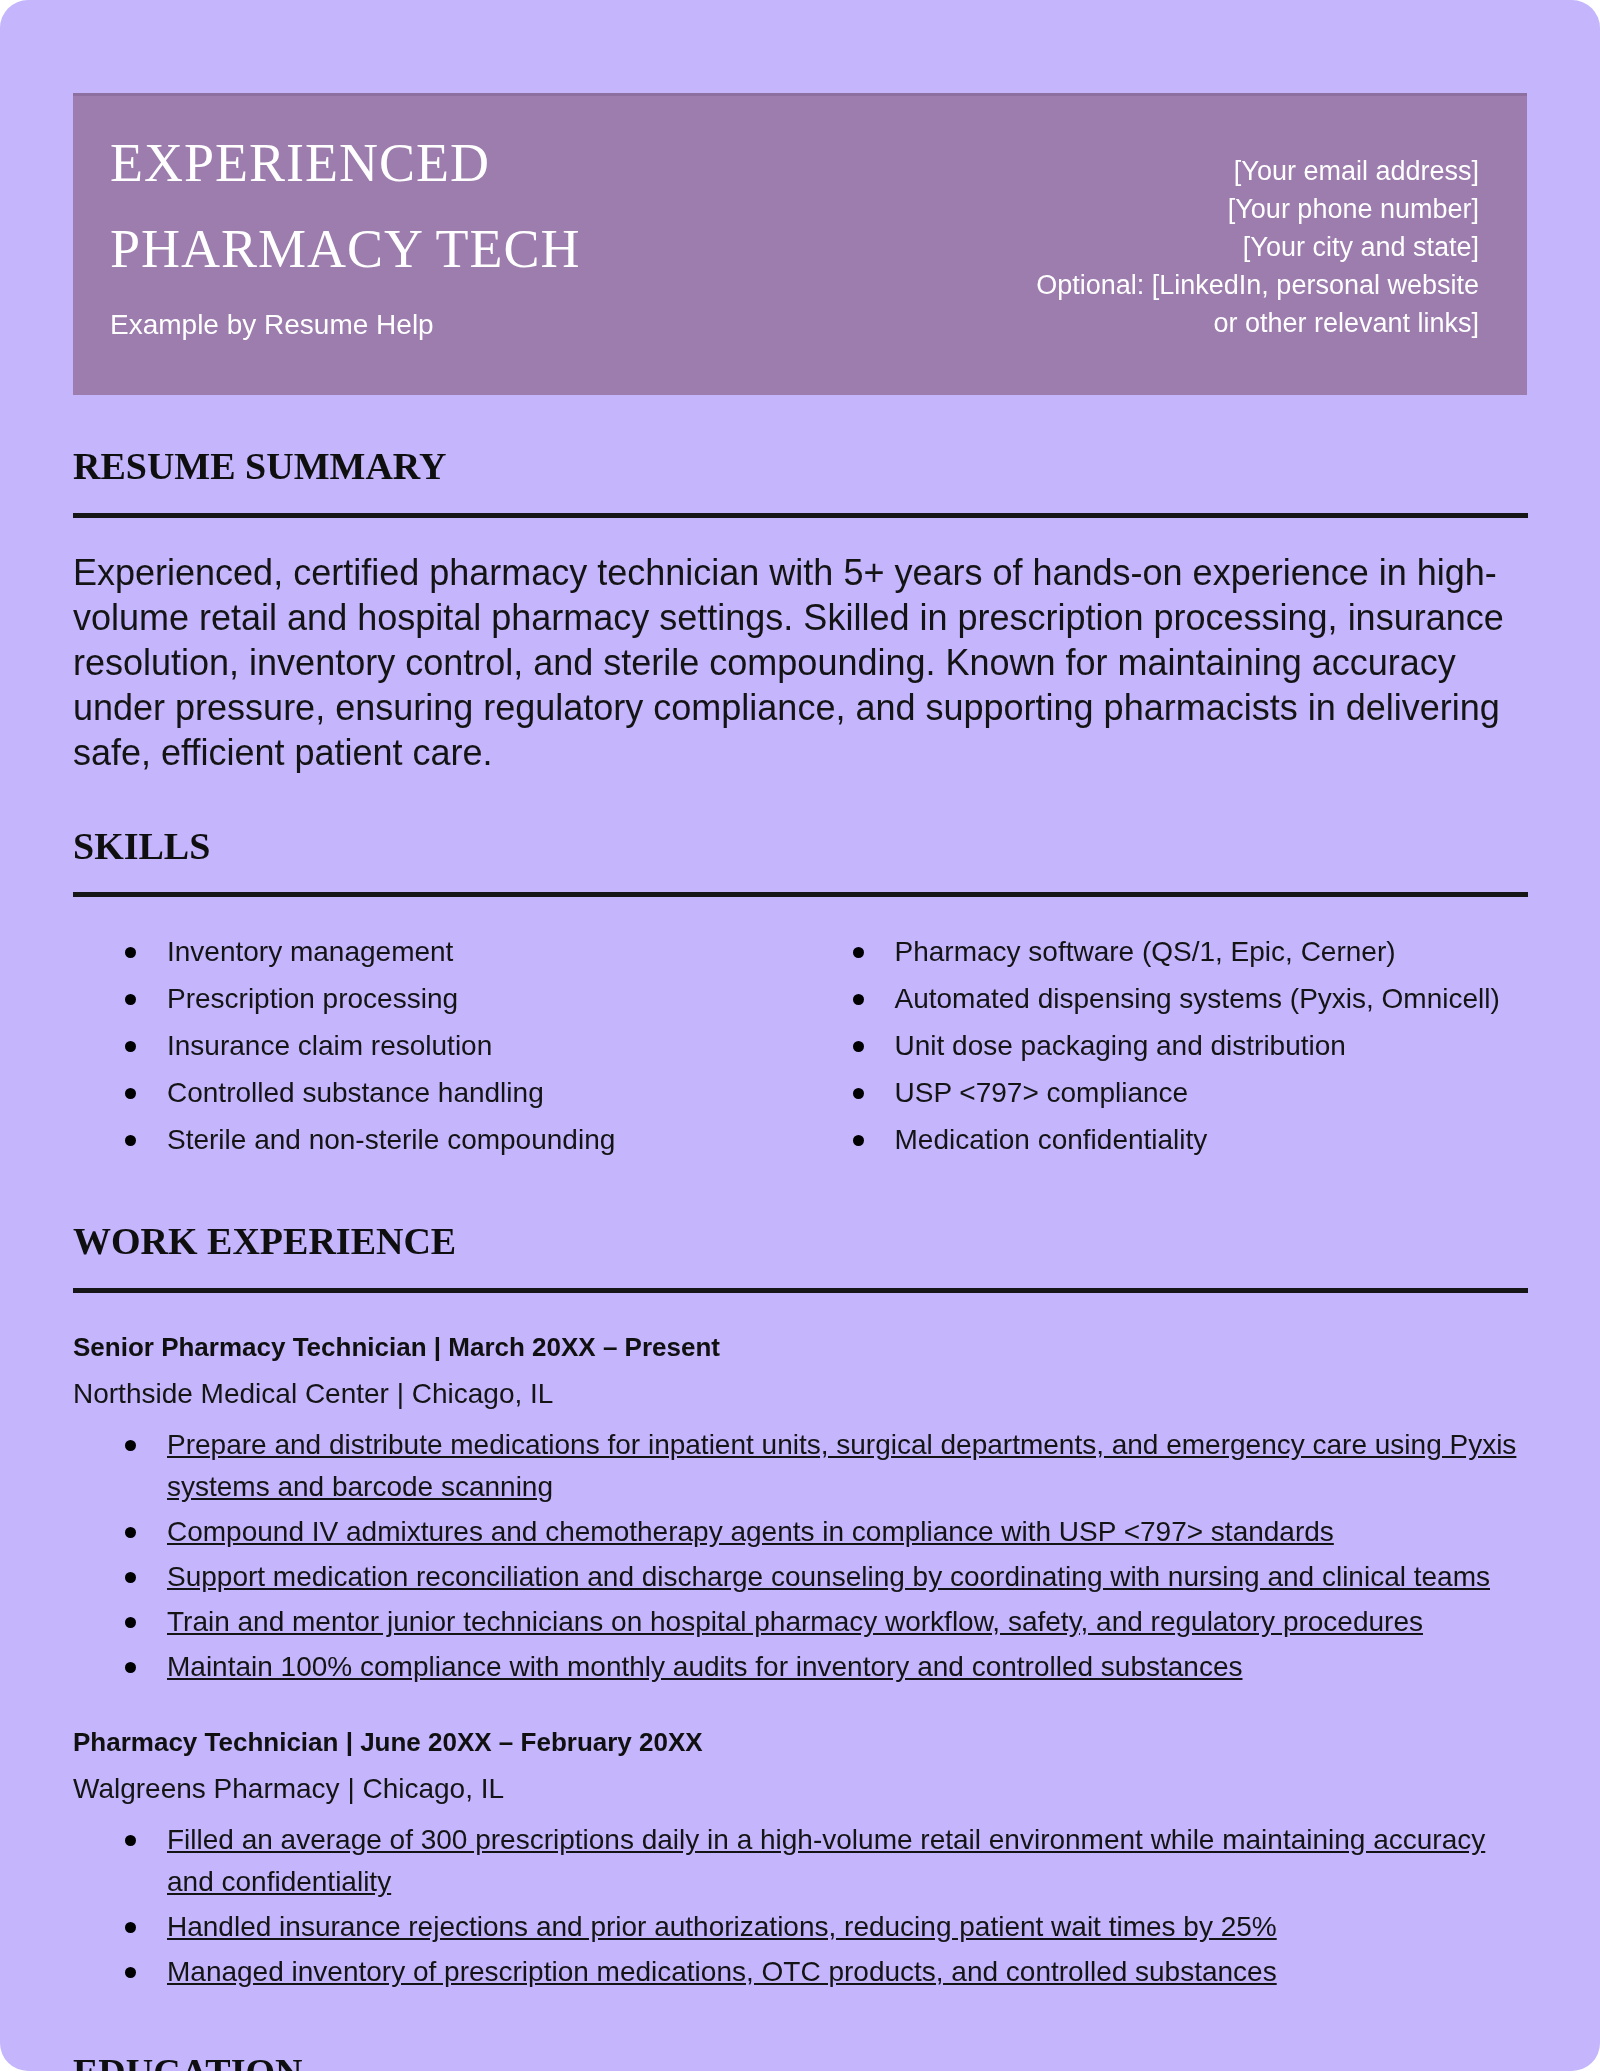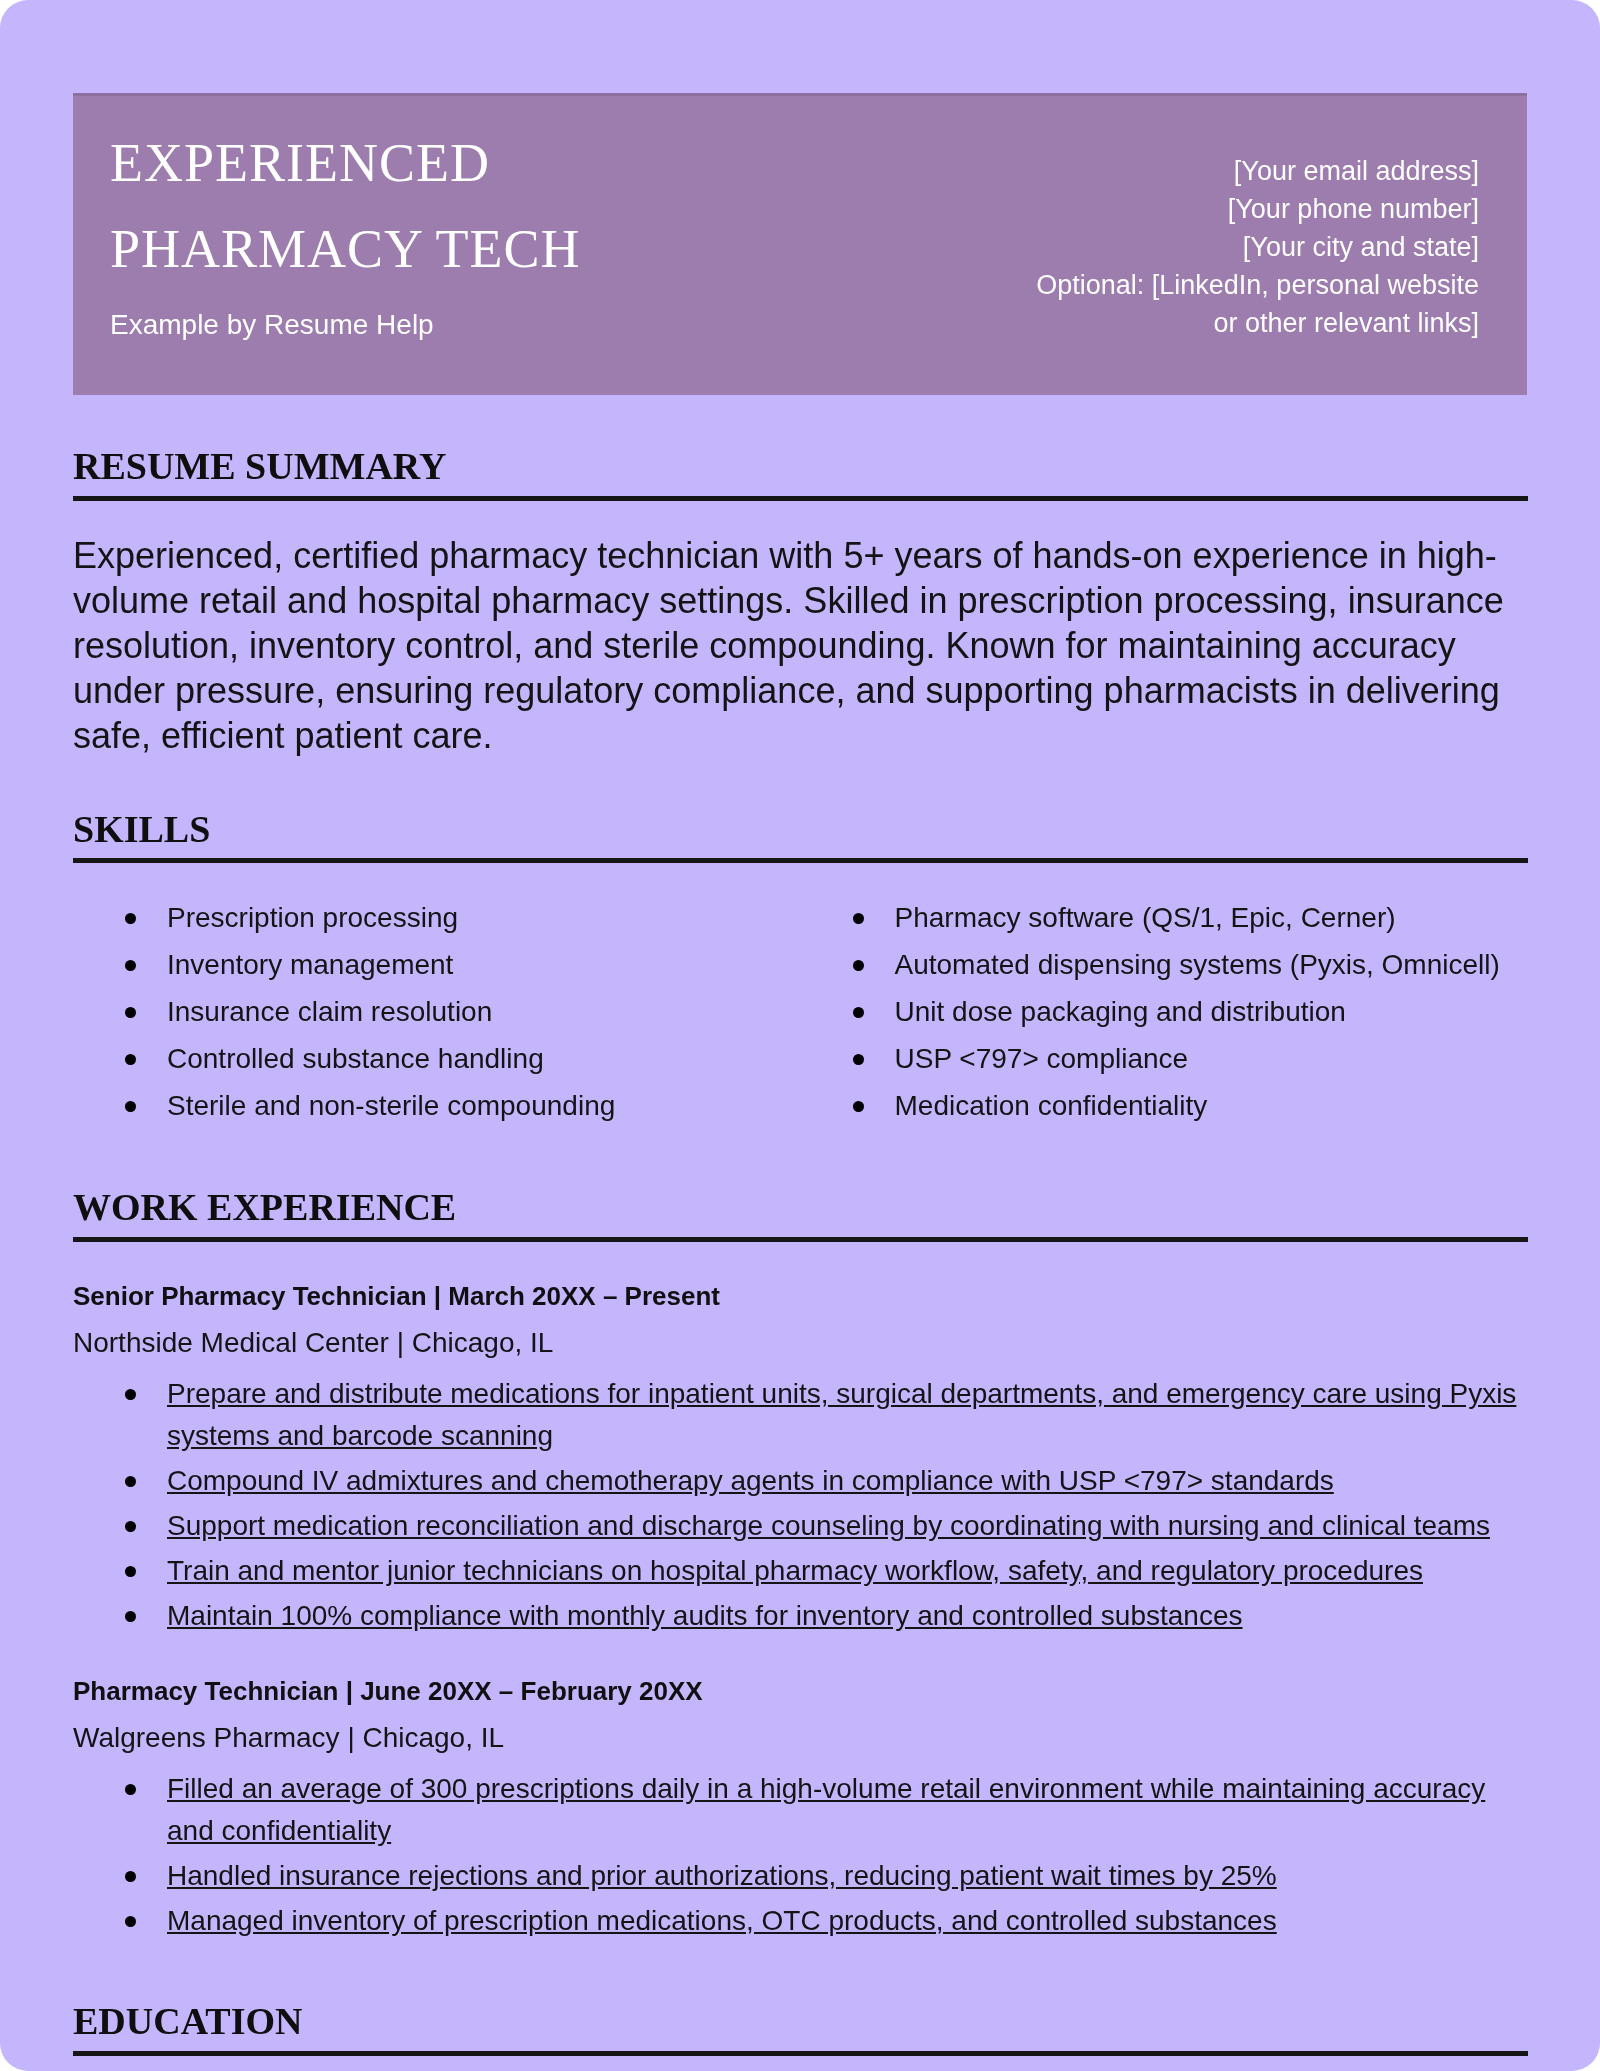--- a/index.html
+++ b/index.html
@@ -50,21 +50,21 @@
     white-space: nowrap;
   }
   
   main { padding: 0 72px 0 73px; }
   .sec-heading {
     font-family: "Liberation Serif", serif;
     font-weight: 700;
     font-size: 38px;
     line-height: 1.15;
     color: #0f0f0f;
-    padding-bottom: 7px;
+    padding-bottom: 24px;
     border-bottom: 5px solid #161616;
   }
   .section-summary { margin-top: 50px; }
   .body-text {
     margin-top: 32px;
     font-size: 36px;
     line-height: 45px;
     color: #141414;
   }
   .section-skills { margin-top: 50px; }
@@ -144,25 +144,25 @@
       <h2 class="sec-heading">RESUME SUMMARY</h2>
       <p class="body-text">Experienced, certified pharmacy technician with 5+ years of hands-on experience in high-volume retail and hospital pharmacy settings. Skilled in prescription processing, insurance resolution, inventory control, and sterile compounding. Known for maintaining accuracy under pressure, ensuring regulatory compliance, and supporting pharmacists in delivering safe, efficient patient care.</p>
     </section>
 
     <section class="section-skills">
       <h2 class="sec-heading">SKILLS</h2>
       <div class="skills-cols">
         <div class="skills-col">
             <div class="bullet-item">
               <span class="dot"></span>
+              <span class="bullet-text">Inventory management</span>
+            </div>
+            <div class="bullet-item">
+              <span class="dot"></span>
               <span class="bullet-text">Prescription processing</span>
-            </div>
-            <div class="bullet-item">
-              <span class="dot"></span>
-              <span class="bullet-text">Inventory management</span>
             </div>
             <div class="bullet-item">
               <span class="dot"></span>
               <span class="bullet-text">Insurance claim resolution</span>
             </div>
             <div class="bullet-item">
               <span class="dot"></span>
               <span class="bullet-text">Controlled substance handling</span>
             </div>
             <div class="bullet-item">

